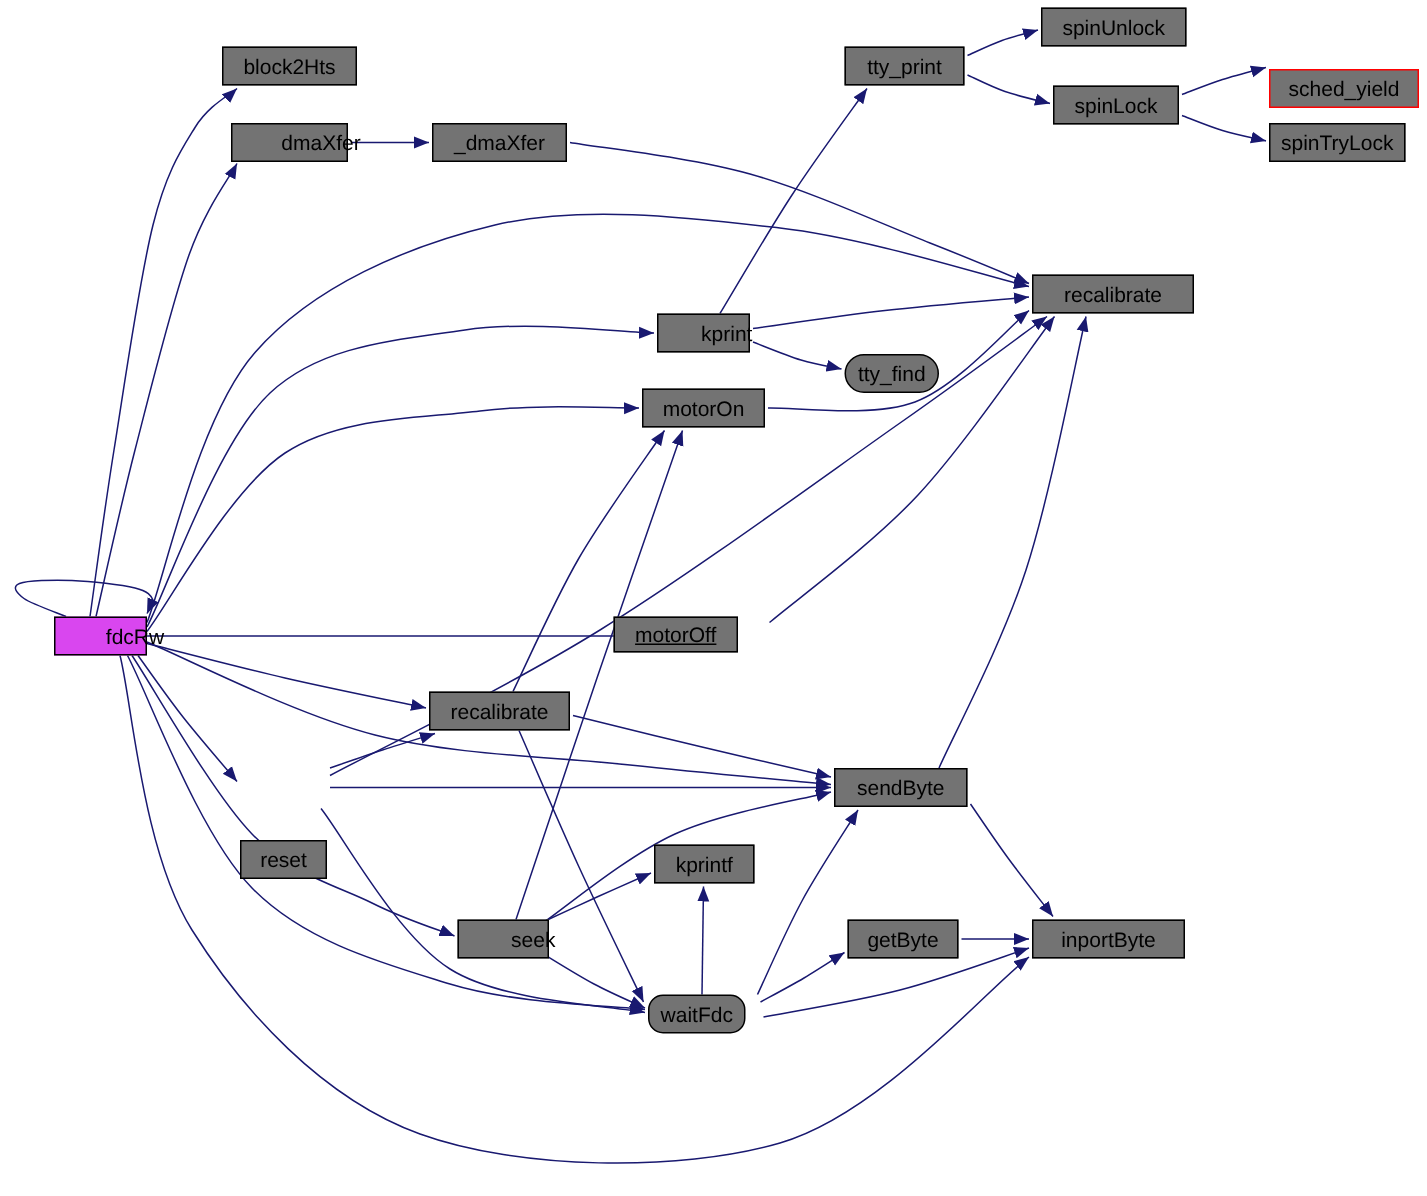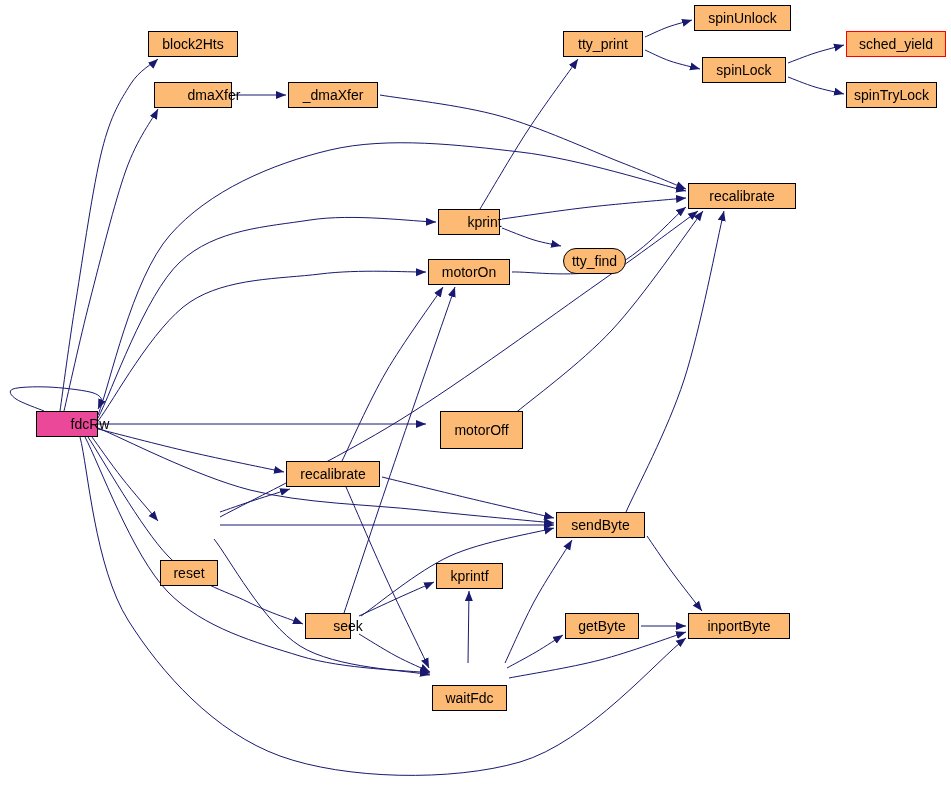--- a/index.html
+++ b/index.html
@@ -10,28 +10,28 @@
     font-family:"Liberation Sans", sans-serif;
     overflow:hidden;
   }
   .edge-layer{position:absolute;left:0;top:0;}
   .edge{fill:none;stroke:#191970;stroke-width:1;}
   .node{
     position:absolute;
     display:flex;align-items:center;justify-content:center;
     box-sizing:border-box;
     border:1px solid #000000;
-    background:#fdba74;
+    background:#737373;
     color:#000000;
     font-size:14px;
     line-height:1;
     white-space:nowrap;
     cursor:pointer;
   }
-  .node.current{background:#ec4899;cursor:default;padding-left:46px;}
+  .node.current{background:#d946ef;cursor:default;padding-left:46px;}
   .node.truncated{border-color:#ff0000;}
 </style>
 </head>
 <body>
 
 <div class="canvas">
   <svg class="edge-layer" width="951" height="797" viewBox="0 0 951 797" xmlns="http://www.w3.org/2000/svg">
     <defs>
       <marker id="arrowhead" markerUnits="userSpaceOnUse" markerWidth="11" markerHeight="9" refX="10" refY="4.5" orient="auto">
         <path d="M0,0.5 L10,4.5 L0,8.5 Z" fill="#191970"></path>
@@ -82,30 +82,30 @@
         <path class="edge" d="M 626 512 C 635.6666666666666 490 667.6666666666666 430.1666666666667 684 380 C 700.3333333333334 329.8333333333333 717.3333333333334 239.16666666666666 724 211" marker-end="url(#arrowhead)" stroke="#191970"></path>
       </g>
   </svg>
   <div id="nodes">
       <div class="node" style="left: 148px; top: 31px; width: 90px; height: 26px;">block2Hts</div>
       <div class="node" style="left: 154px; top: 82px; width: 78px; height: 26px; padding-left: 42px;">dmaXfer</div>
       <div class="node" style="left: 288px; top: 82px; width: 90px; height: 26px;">_dmaXfer</div>
       <div class="node" style="left: 563px; top: 31px; width: 80px; height: 26px;">tty_print</div>
       <div class="node" style="left: 694px; top: 5px; width: 97px; height: 26px;">spinUnlock</div>
       <div class="node" style="left: 702px; top: 57px; width: 84px; height: 26px; text-align: right;">spinLock</div>
-      <div class="node truncated" style="left: 846px; top: 31px; width: 100px; height: 26px;">sched_yield</div>
+      <div class="node truncated" style="left: 846px; top: 46px; width: 100px; height: 26px;">sched_yield</div>
       <div class="node" style="left: 846px; top: 82px; width: 91px; height: 26px;">spinTryLock</div>
       <div class="node" style="left: 688px; top: 183px; width: 108px; height: 26px;">recalibrate</div>
       <div class="node" style="left: 438px; top: 209px; width: 62px; height: 26px; padding-left: 31px;">kprint</div>
-      <div class="node" style="left: 563px; top: 248px; width: 63px; height: 26px; border-radius: 13px;">tty_find</div>
+      <div class="node" style="left: 563px; top: 236px; width: 63px; height: 26px; border-radius: 13px;">tty_find</div>
       <div class="node" style="left: 428px; top: 259px; width: 82px; height: 26px;">motorOn</div>
       <div class="node current" style="left: 36px; top: 411px; width: 62px; height: 26px;">fdcRw</div>
-      <div class="node" style="left: 440px; top: 411px; width: 83px; height: 38px;">motorOff</div>
+      <div class="node" style="left: 409px; top: 411px; width: 83px; height: 24px; text-decoration: underline;">motorOff</div>
       <div class="node" style="left: 286px; top: 461px; width: 94px; height: 26px;">recalibrate</div>
       <div class="node" style="left: 160px; top: 512px; width: 58px; height: 26px; margin-top: 48px;">reset</div>
       <div class="node" style="left: 556px; top: 512px; width: 89px; height: 26px;">sendByte</div>
       <div class="node" style="left: 436px; top: 563px; width: 67px; height: 26px;">kprintf</div>
-      <div class="node" style="left: 305px; top: 613px; width: 46px; height: 26px; padding-left: 40px;">seek</div>
+      <div class="node" style="left: 305px; top: 613px; width: 61px; height: 26px; padding-left: 40px;">seek</div>
       <div class="node" style="left: 565px; top: 613px; width: 74px; height: 26px; text-align: center;">getByte</div>
       <div class="node" style="left: 688px; top: 613px; width: 102px; height: 26px;">inportByte</div>
-      <div class="node" style="left: 432px; top: 685px; width: 75px; height: 26px;">waitFdc</div>
+      <div class="node" style="left: 432px; top: 663px; width: 65px; height: 26px; border-radius: 10px;">waitFdc</div>
     </div>
 </div>
 
 </body></html>

